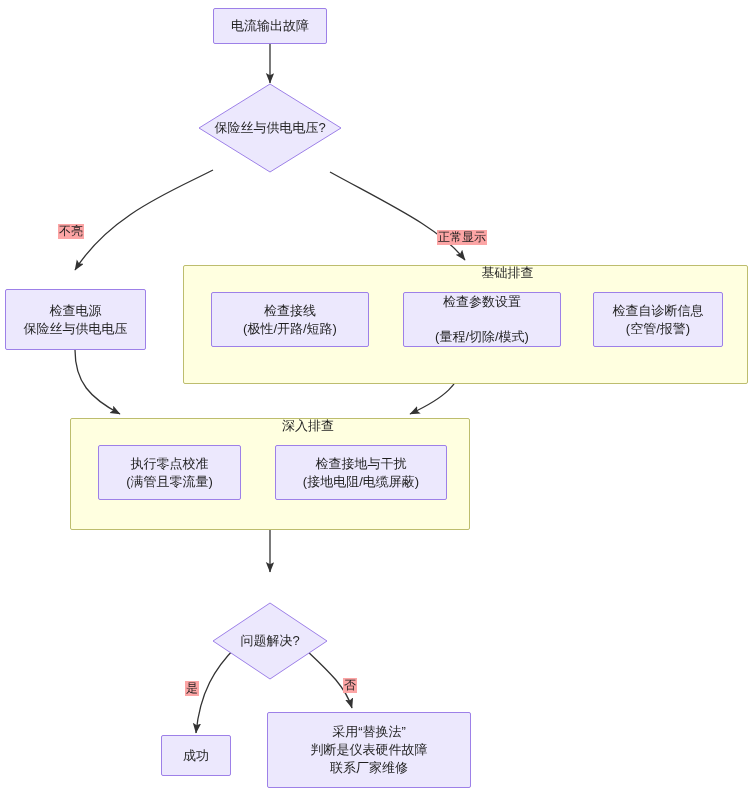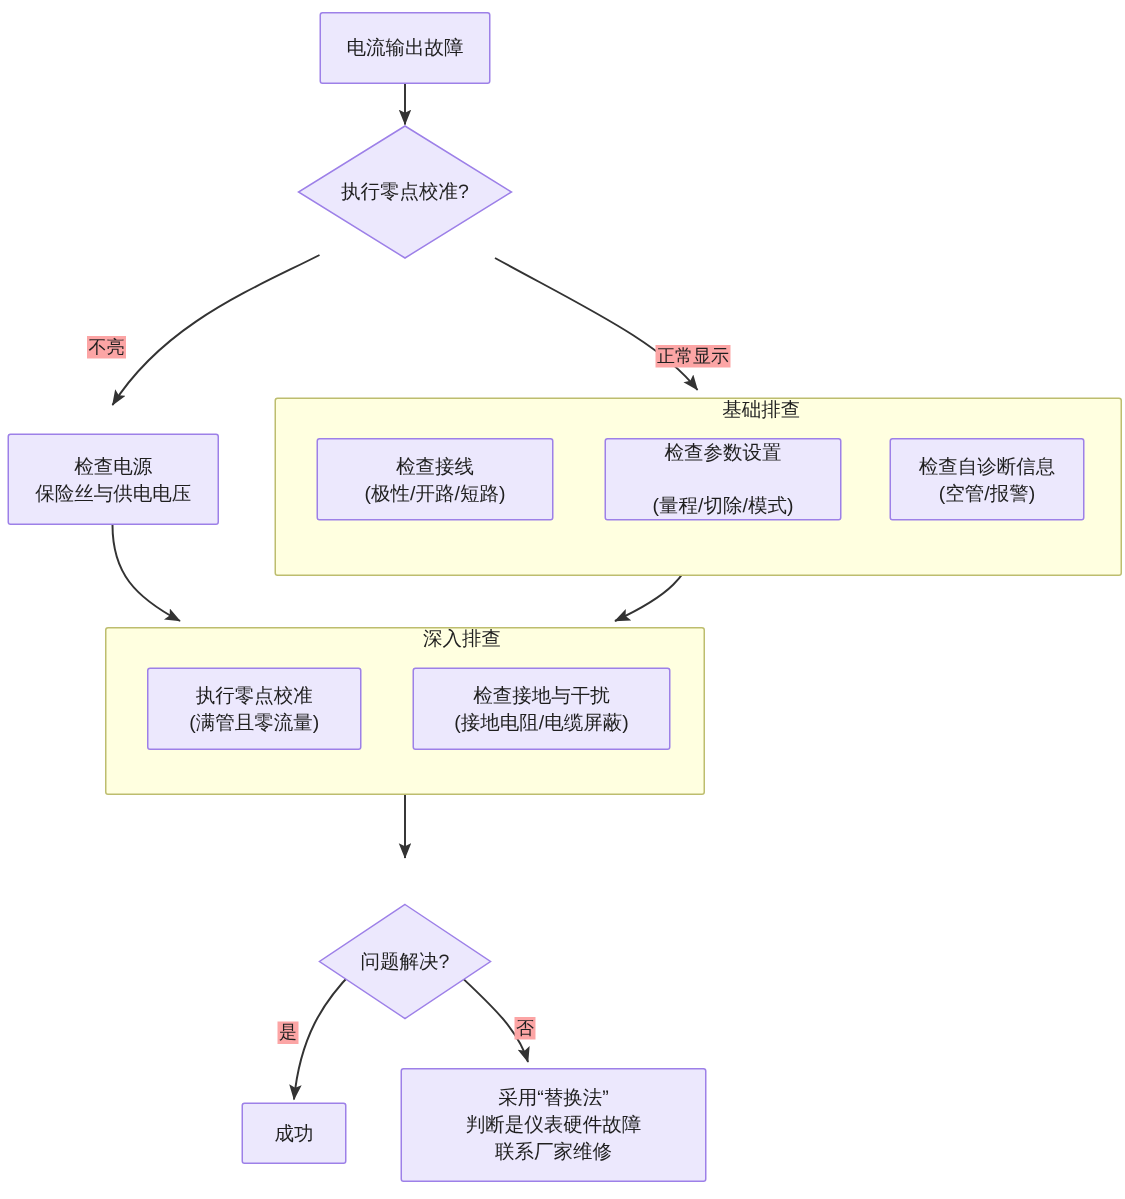--- a/index.html
+++ b/index.html
@@ -131,29 +131,29 @@
 
     <path class="edge-path" d="M465,350 C465,385 440,400 410,414" marker-end="url(#arrow)"></path>
 
     <path class="edge-path" d="M270,530 L270,572" marker-end="url(#arrow)"></path>
 
     <path class="edge-path" d="M236,647 C215,668 200,692 196,733" marker-end="url(#arrow)"></path>
 
     <path class="edge-path" d="M303,647 C325,668 345,685 352,708" marker-end="url(#arrow)"></path>
   </svg>
 
-  <div class="node" style="left:213px; top:8px; width:114px; height:48px;">
+  <div class="node" style="left:213px; top:8px; width:114px; height:36px;">
     <span class="line">电流输出故障</span>
   </div>
 
   <div class="diamond-wrap" style="left:198px; top:83px; width:144px; height:90px;">
     <svg width="144" height="90" viewBox="0 0 144 90">
       <polygon points="72,1 143,45 72,89 1,45" fill="#ECE8FD" stroke="#9D80E8" stroke-width="1"></polygon>
     </svg>
-    <div class="diamond-label">执行零点校准?</div>
+    <div class="diamond-label">保险丝与供电电压?</div>
   </div>
 
   <div class="node" style="left:5px; top:289px; width:141px; height:61px;">
     <span class="line">检查电源</span>
     <span class="line">保险丝与供电电压</span>
   </div>
 
   <div class="node" style="left:211px; top:292px; width:158px; height:55px;">
     <span class="line">检查接线</span>
     <span class="line">(极性/开路/短路)</span>

